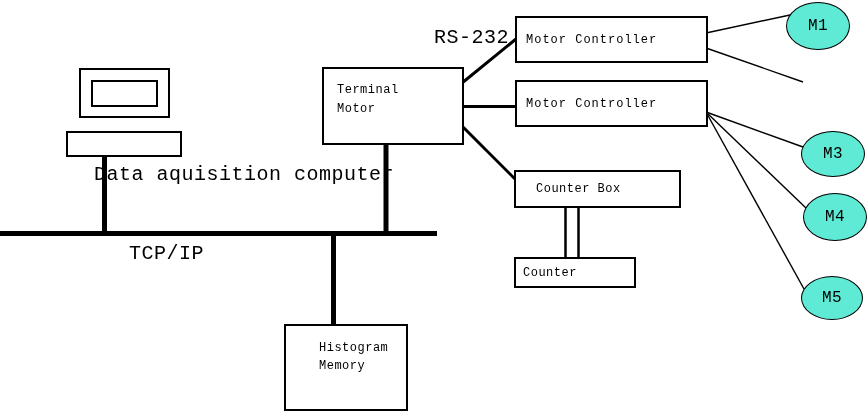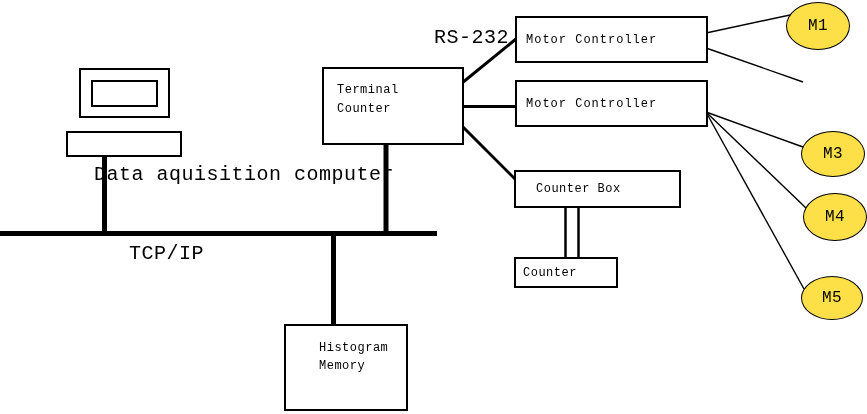--- a/index.html
+++ b/index.html
@@ -33,21 +33,21 @@
     white-space: pre-line;
   }
   .vcenter {
     display: flex;
     align-items: center;
   }
   .ellipse {
     position: absolute;
     border: 1.5px solid #000000;
     border-radius: 50%;
-    background: #fde047;
+    background: #5eead4;
     box-sizing: border-box;
     display: flex;
     align-items: center;
     justify-content: center;
     font-size: 16px;
     letter-spacing: 0.5px;
   }
   .flabel {
     position: absolute;
     font-size: 20px;
@@ -56,21 +56,21 @@
     white-space: pre;
   }
   .ts {
     left: 322px; top: 67px; width: 142px; height: 78px;
     padding: 12px 0 0 13px; line-height: 19px;
   }
   .mc { letter-spacing: 1px; padding-left: 9px; }
   .mc1 { left: 515px; top: 16px; width: 193px; height: 47px; }
   .mc2 { left: 515px; top: 80px; width: 193px; height: 47px; }
   .cbx { left: 514px; top: 170px; width: 167px; height: 38px; padding-left: 20px; }
-  .cnt { left: 514px; top: 257px; width: 104px; height: 31px; padding-left: 7px; }
+  .cnt { left: 514px; top: 257px; width: 122px; height: 31px; padding-left: 7px; }
   .hist {
     left: 284px; top: 324px; width: 124px; height: 87px;
     padding: 13px 0 0 33px; line-height: 18px;
   }
   .mon-outer { left: 79px; top: 68px;  width: 91px;  height: 50px; }
   .mon-scr   { left: 91px; top: 80px;  width: 67px;  height: 27px; }
   .kbd       { left: 66px; top: 131px; width: 116px; height: 26px; }
   .m1 { left: 786px; top: 2px;   width: 64px; height: 48px; }
   .m2 { left: 801px; top: 66px;  width: 66px; height: 44px; }
   .m3 { left: 801px; top: 131px; width: 64px; height: 46px; }
@@ -105,21 +105,21 @@
 
   <div class="box mon-outer"></div>
   <div class="box mon-scr"></div>
   <div class="box kbd"></div>
 
   <div class="flabel" style="left:66px;  top:166px;margin-left:28px;">Data aquisition computer</div>
   <div class="flabel" style="left:129px; top:245px;">TCP/IP</div>
   <div class="flabel" style="left:434px; top:29px;">RS-232</div>
 
   <div class="box ts">Terminal
-Counter</div>
+Motor</div>
 
   <div class="box vcenter mc mc1">Motor Controller</div>
 
   <div class="box vcenter mc mc2">Motor Controller</div>
 
   <div class="box vcenter cbx">Counter Box</div>
 
   <div class="box vcenter cnt">Counter</div>
 
   <div class="box hist">Histogram

